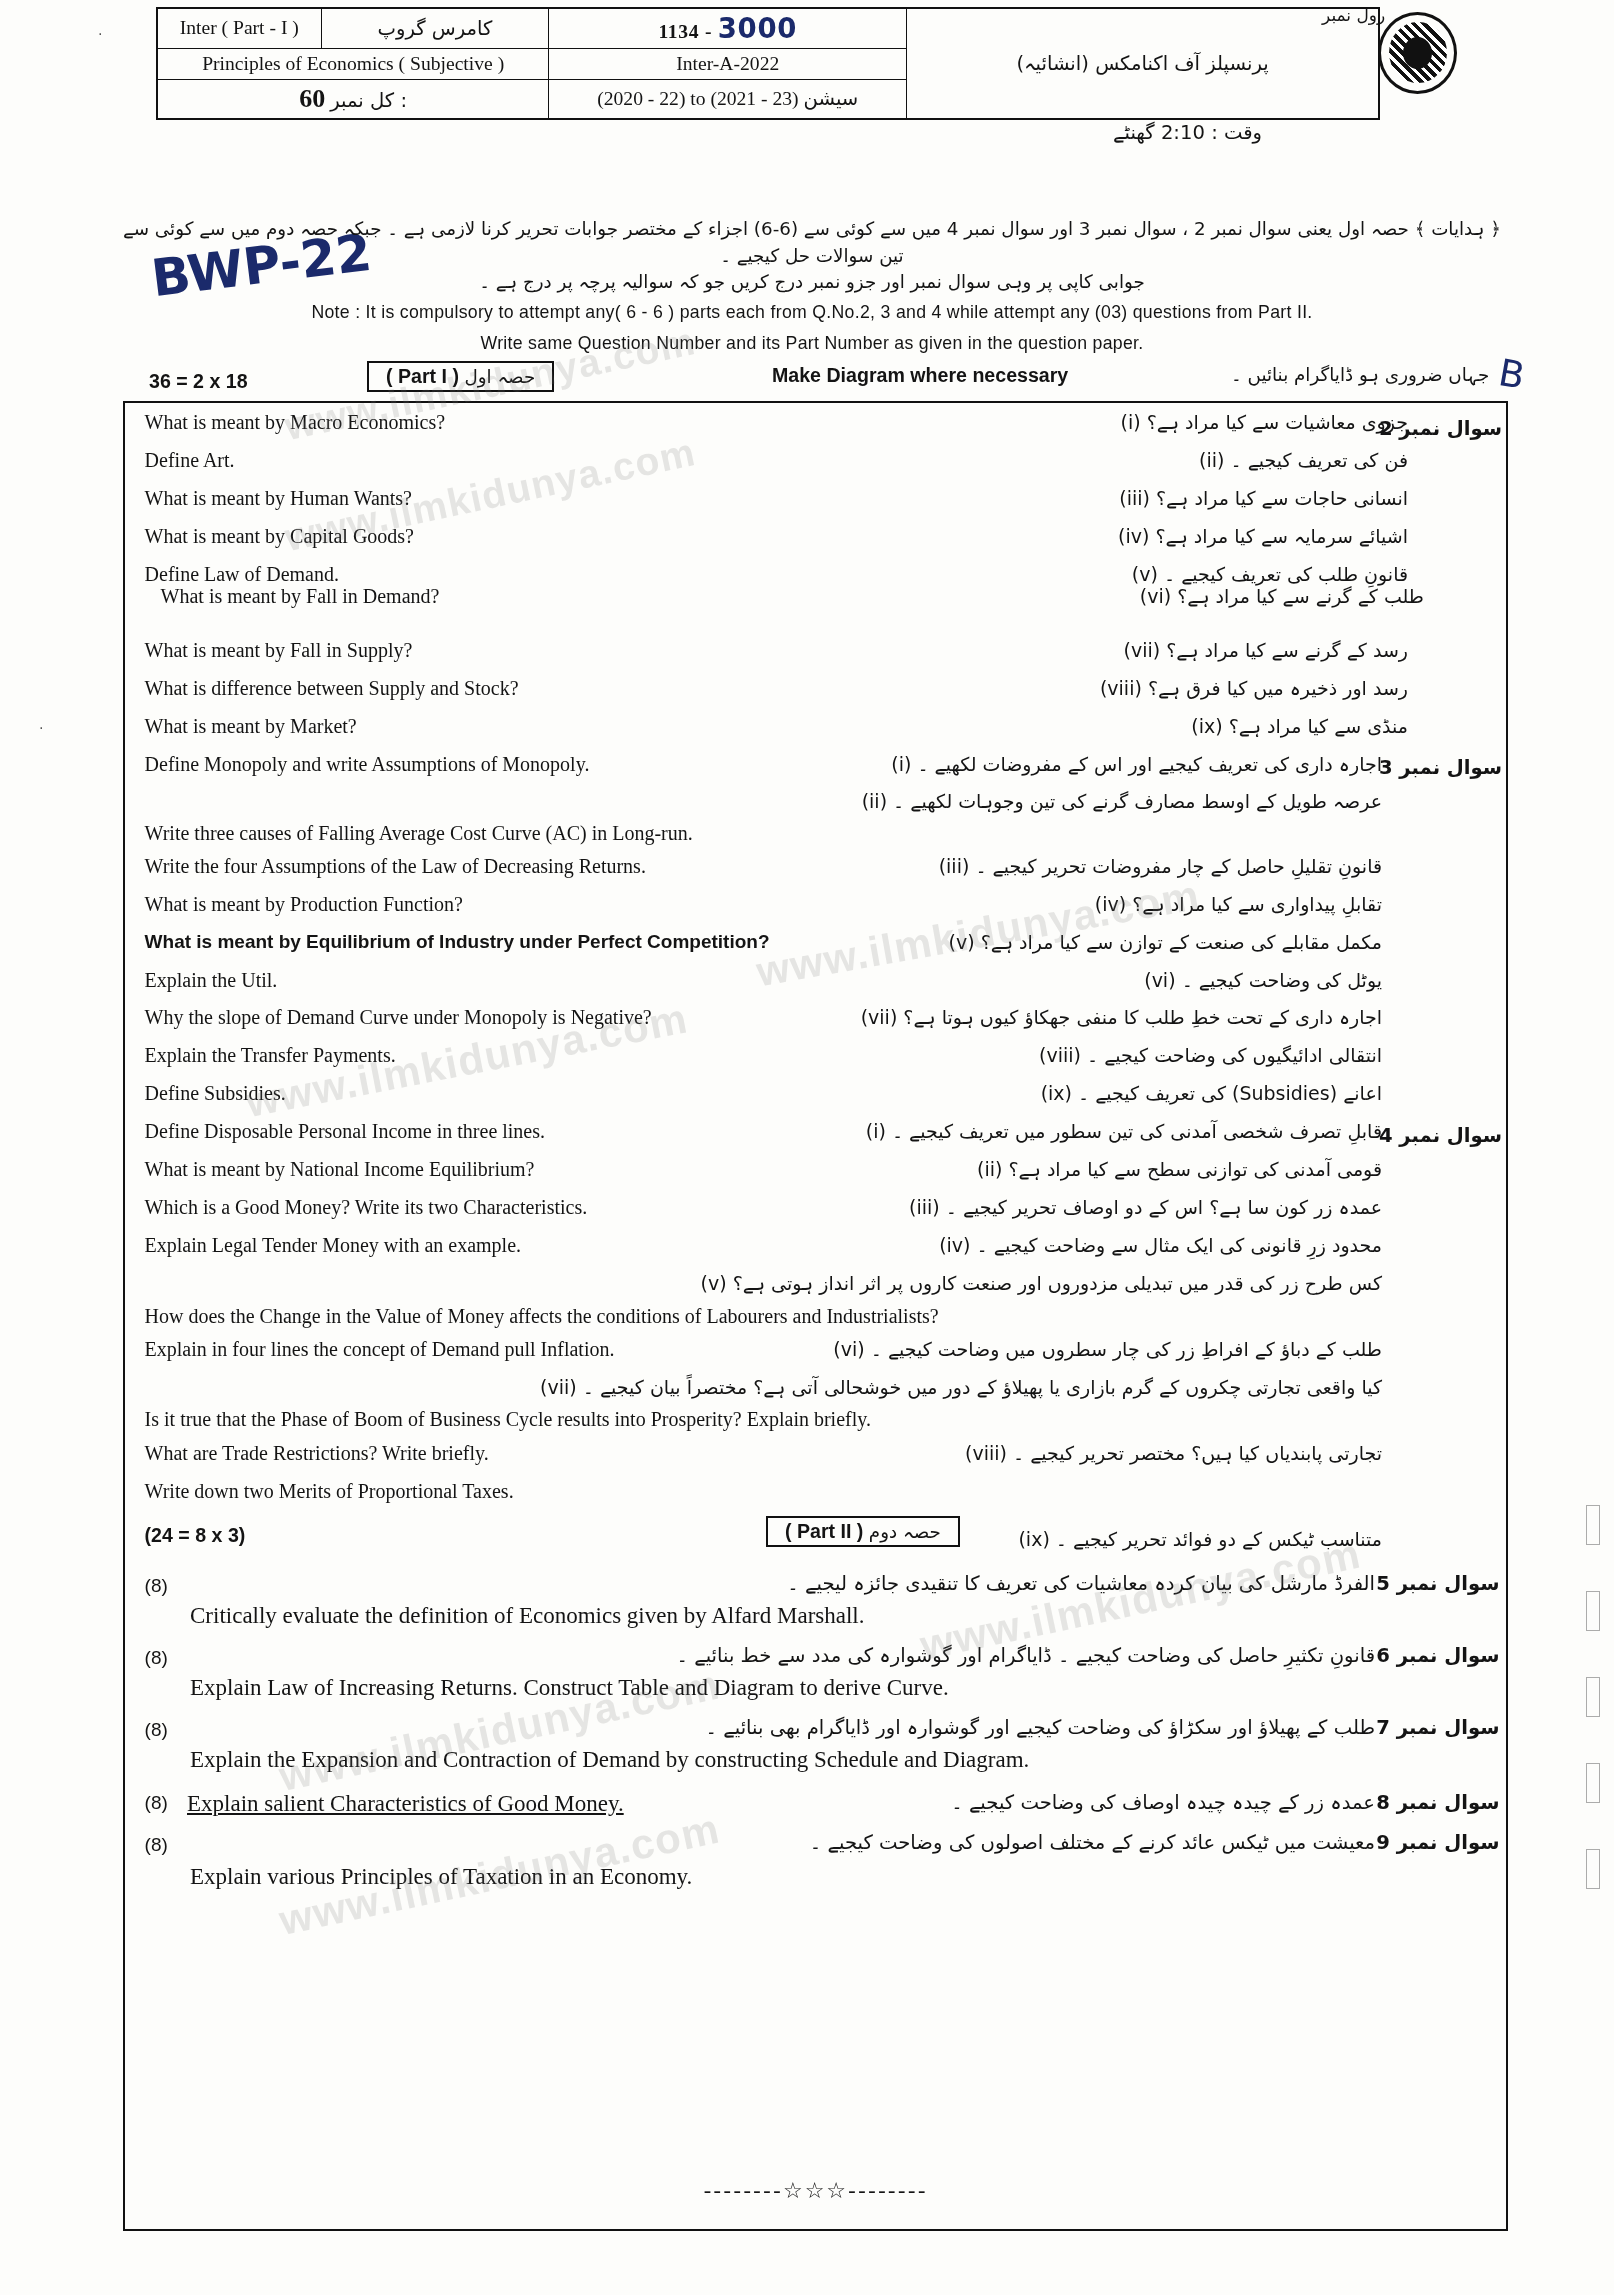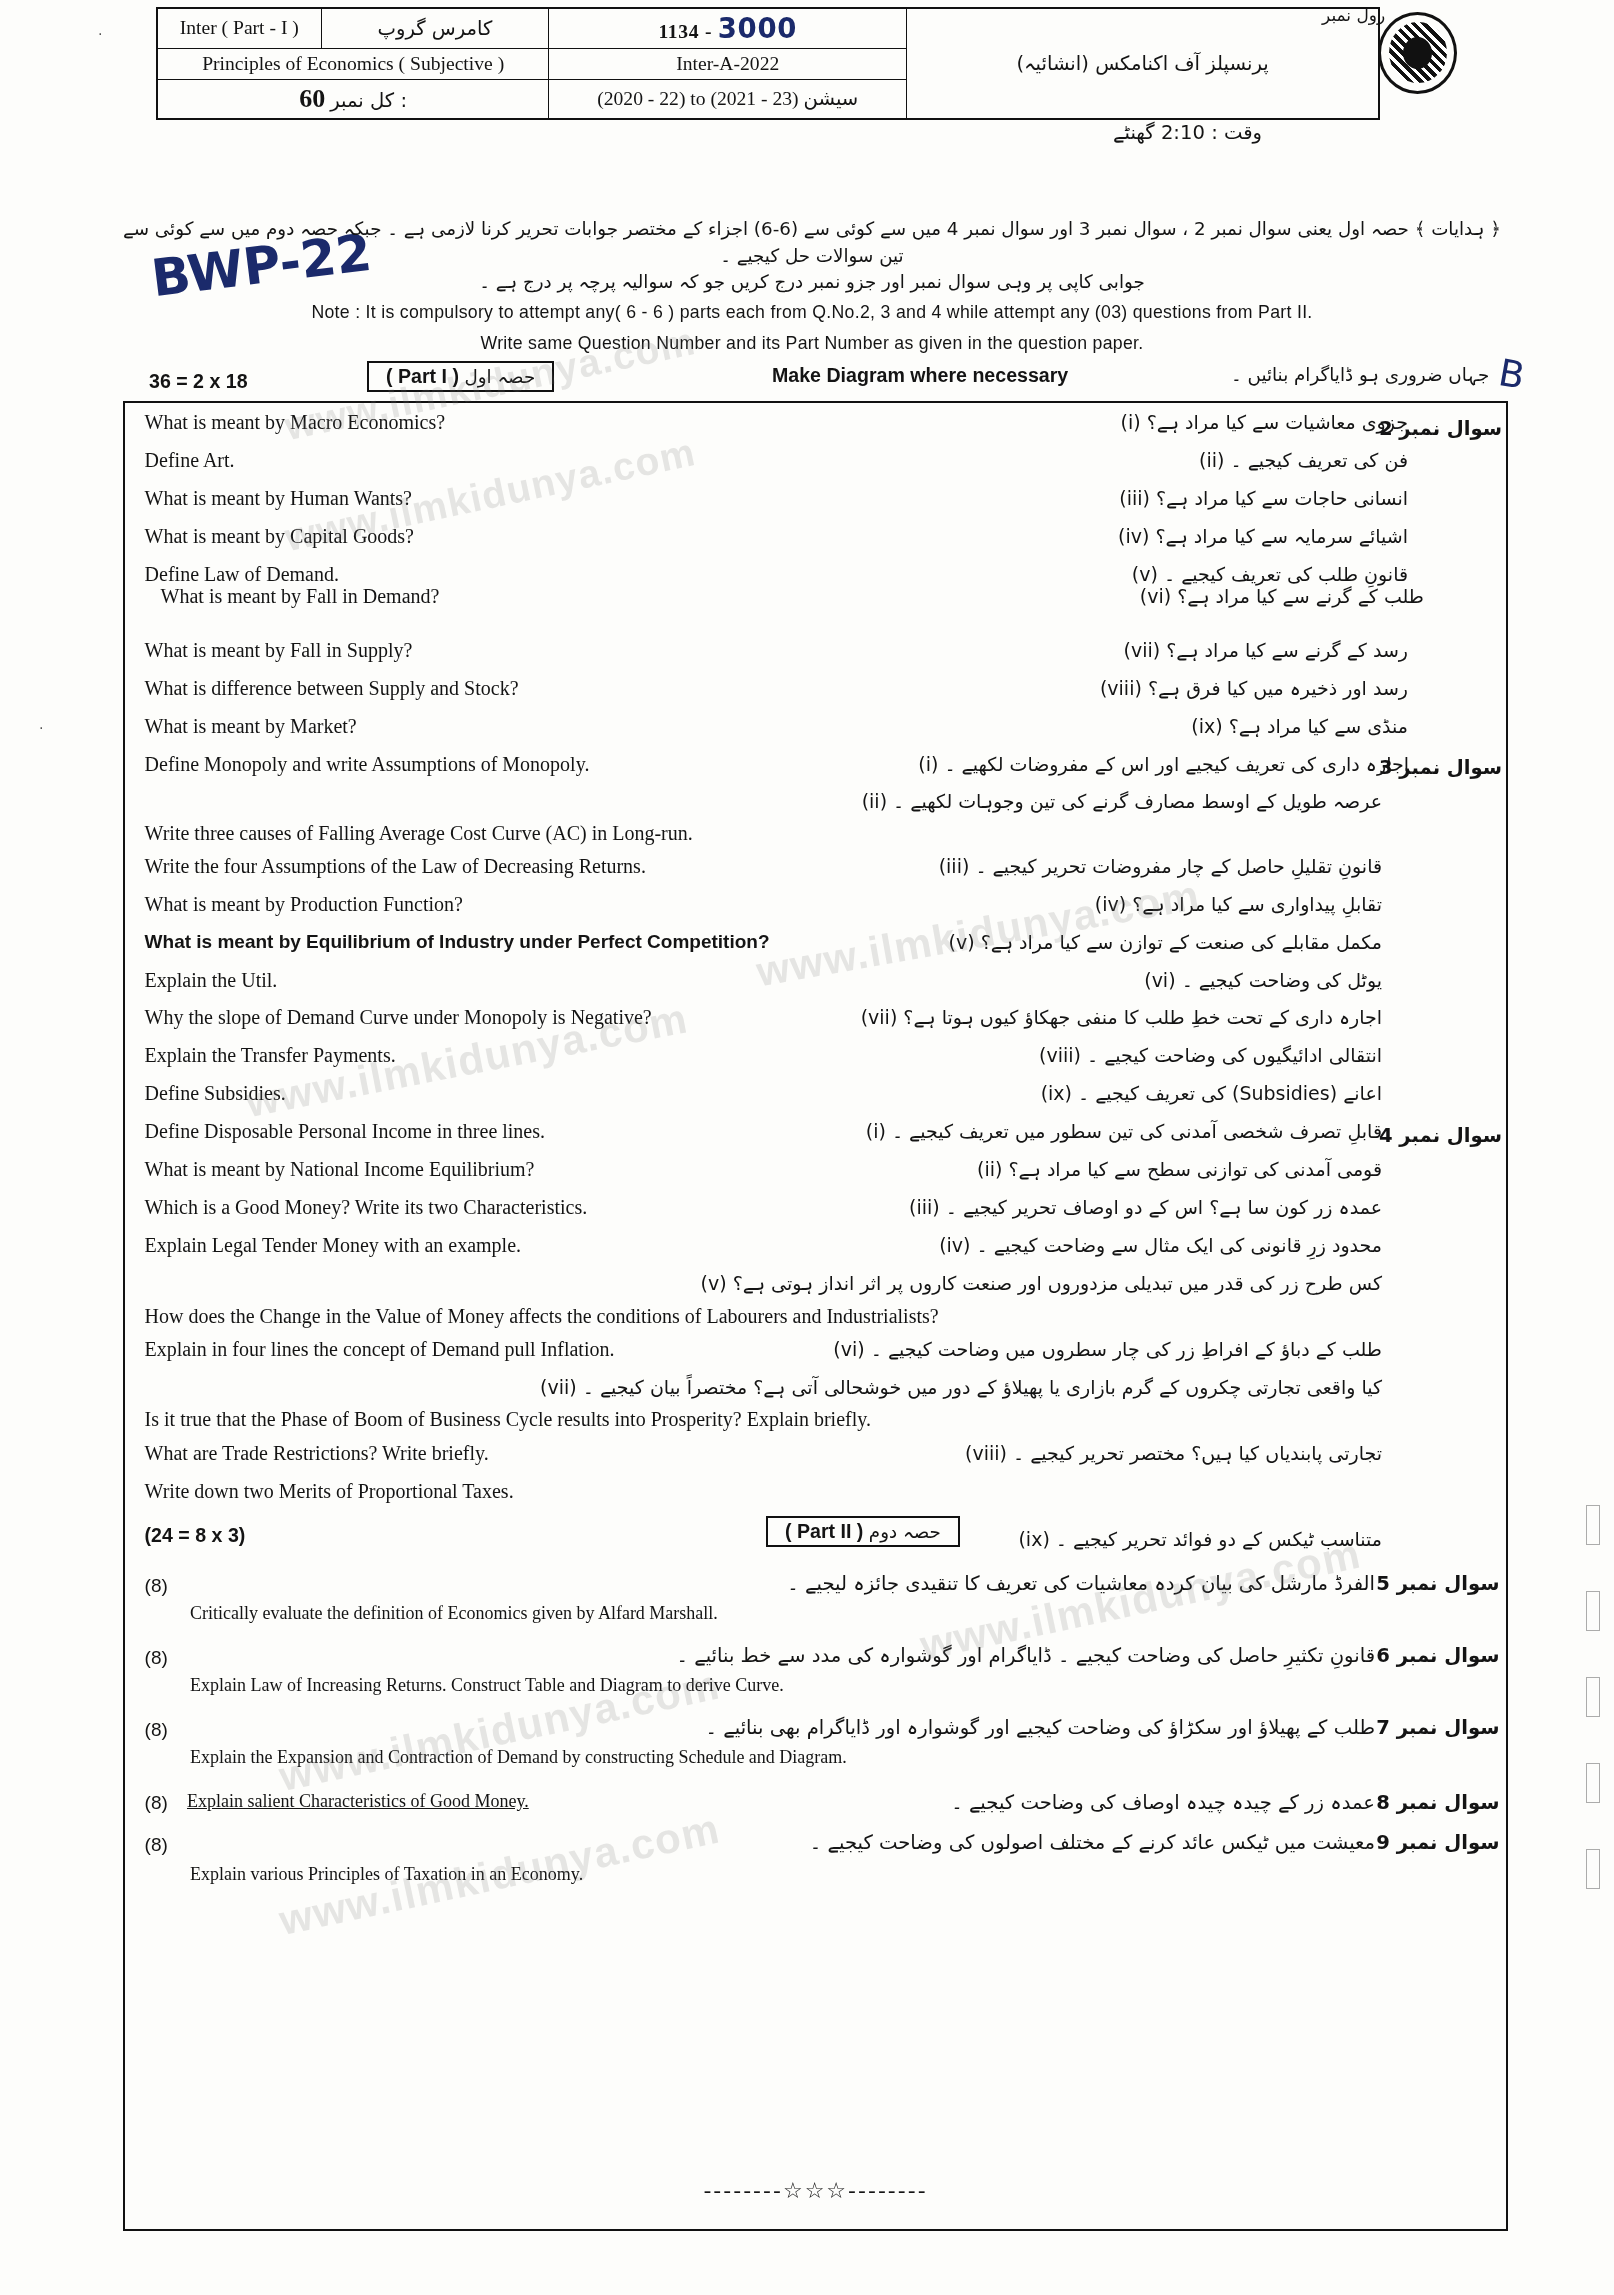--- a/index.html
+++ b/index.html
@@ -243,21 +243,21 @@
   .p2-mark {
     position: absolute;
     left: 144px;
     font-family: "Liberation Sans", sans-serif;
     font-size: 19px;
   }
   .p2-en {
     position: absolute;
     left: 183px;
     font-family: "Liberation Serif", serif;
-    font-size: 18px;
+    font-size: 23px;
     white-space: nowrap;
   }
   .p2-ur {
     position: absolute;
     right: 131px;
     font-family: "DejaVu Sans", sans-serif;
     direction: rtl;
     font-size: 19.6px;
     white-space: nowrap;
   }
@@ -401,21 +401,21 @@
       <div class="q-en">What is difference between Supply and Stock?</div>
       <div class="q-ur"><span>رسد اور ذخیرہ میں کیا فرق ہے؟</span> <span>(viii)</span></div>
     </div>
     <div class="qrow" style="top:312px;">
       <div class="q-en">What is meant by Market?</div>
       <div class="q-ur"><span>منڈی سے کیا مراد ہے؟</span> <span>(ix)</span></div>
     </div>
 
     <div class="q-lbl" style="top:353px;">سوال نمبر 3</div>
 
-    <div class="qrow" style="top:350px;padding-left:27px;">
+    <div class="qrow" style="top:350px;">
       <div class="q-en">Define Monopoly and write Assumptions of Monopoly.</div>
       <div class="q-ur" style="right:111px;"><span>اجارہ داری کی تعریف کیجیے اور اس کے مفروضات لکھیے ۔</span> <span>(i)</span></div>
     </div>
     <div class="qrow" style="top:387px;">
       <div class="q-ur" style="right:111px;"><span>عرصہ طویل کے اوسط مصارف گرنے کی تین وجوہات لکھیے ۔</span> <span>(ii)</span></div>
     </div>
     <div class="qrow" style="top:419px;">
       <div class="q-en">Write three causes of Falling Average Cost Curve (AC) in Long-run.</div>
     </div>
     <div class="qrow" style="top:452px;">

